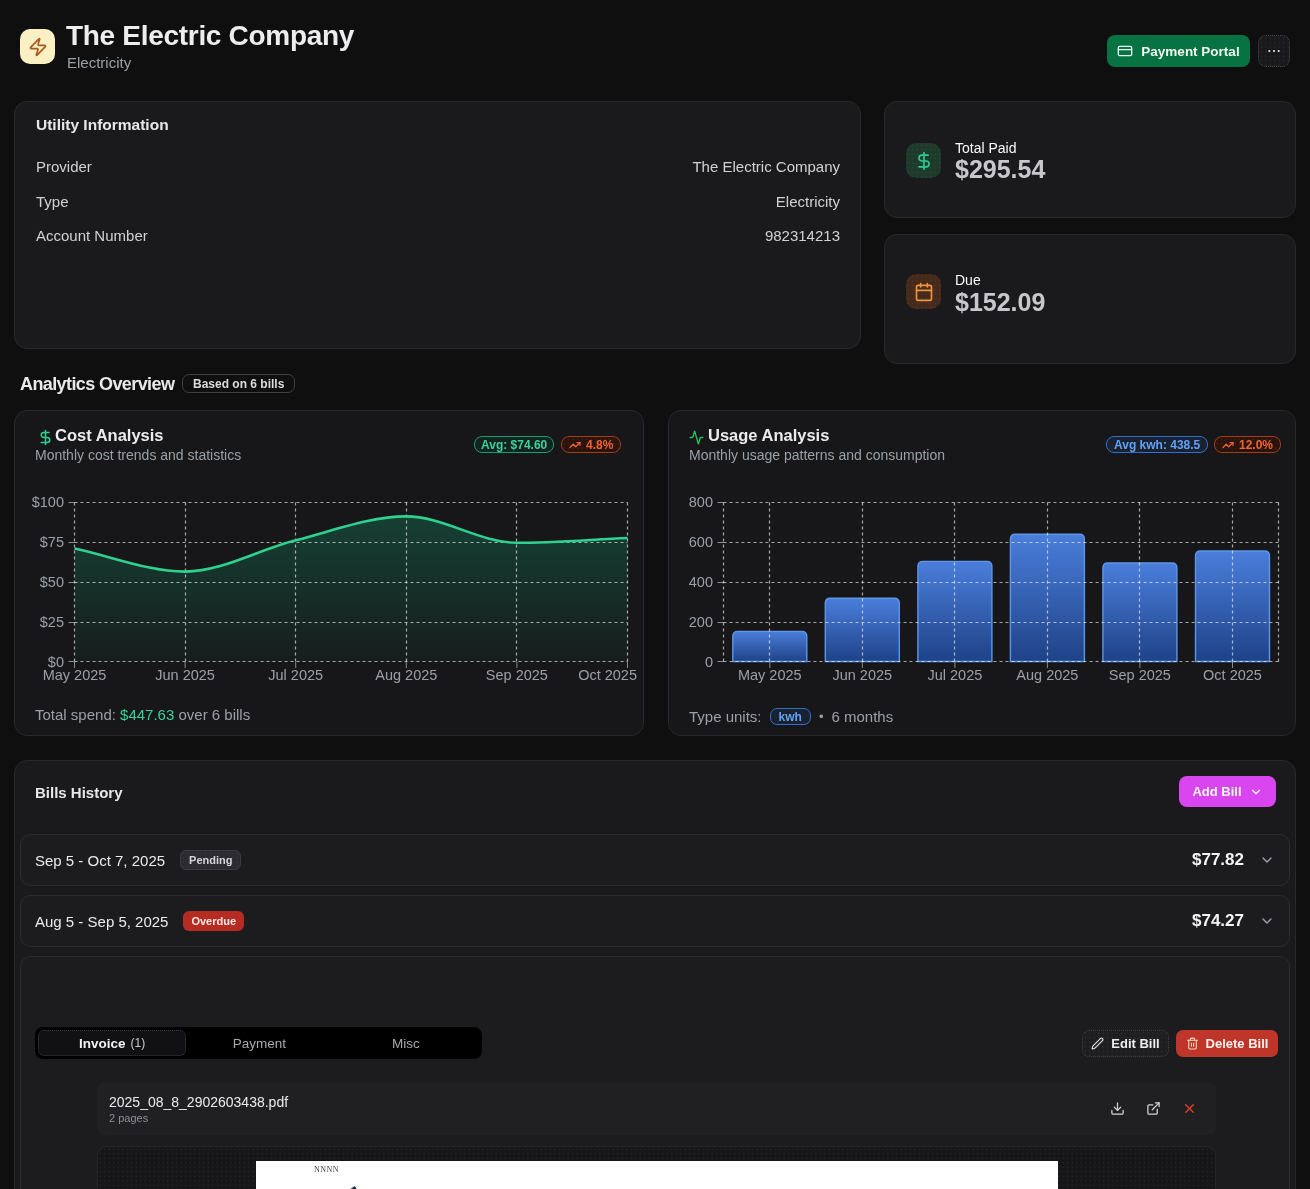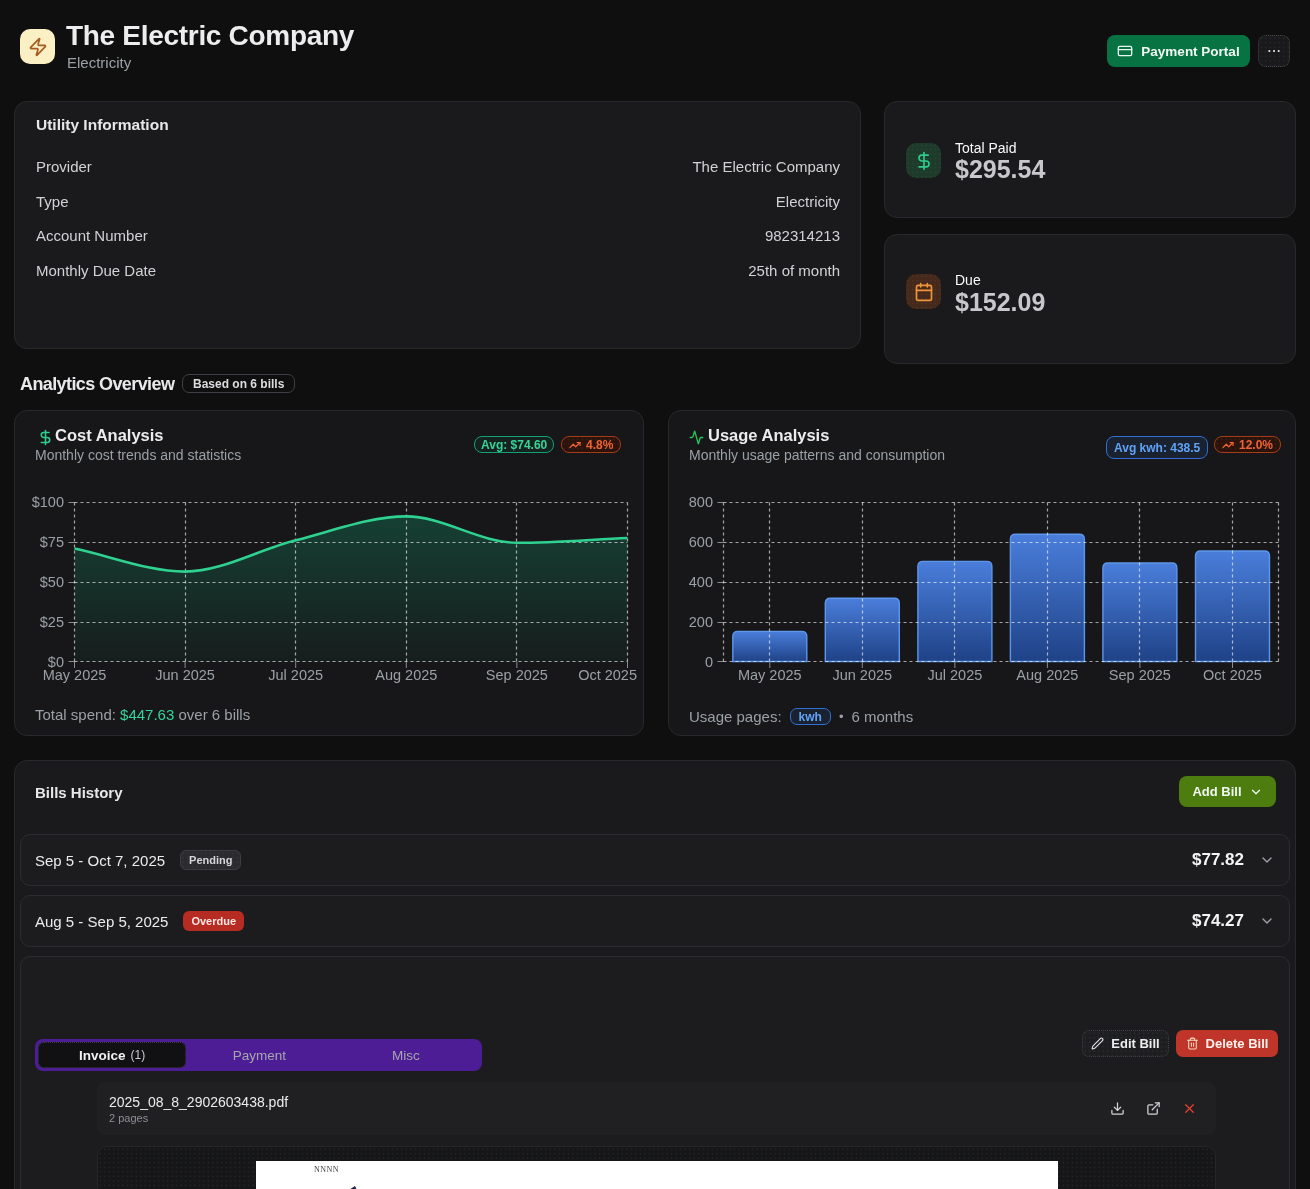--- a/index.html
+++ b/index.html
@@ -47,24 +47,20 @@
           <span>Provider</span>
           <span>The Electric Company</span>
         </div>
     <div style="display:flex; justify-content:space-between; height:34.5px;">
           <span>Type</span>
           <span>Electricity</span>
         </div>
     <div style="display:flex; justify-content:space-between; height:34.5px;">
           <span>Account Number</span>
           <span>982314213</span>
-        </div>
-    <div style="display:flex; justify-content:space-between; height:34.5px;">
-          <span>Monthly Due Date</span>
-          <span>25th of month</span>
         </div>
   </div>
 </div>
 
 <div class="abs card" style="left:884px; top:101px; width:412px; height:117px;">
   <div class="abs dots" style="left:21px; top:41px; width:35px; height:35px; border-radius:10px; background-color:#1d3a2a; display:flex; align-items:center; justify-content:center;">
     <svg width="20" height="20" viewBox="0 0 24 24" fill="none" stroke="#2fcc8e" stroke-width="2" stroke-linecap="round" stroke-linejoin="round">
           <line x1="12" x2="12" y1="2" y2="22"></line>
           <path d="M17 5H9.5a3.5 3.5 0 0 0 0 7h5a3.5 3.5 0 0 1 0 7H6"></path>
         </svg>
@@ -159,21 +155,21 @@
 
 <div class="abs card" style="left:668px; top:410px; width:628px; height:326px; background:#171719;"></div>
 <div class="abs" style="left:668px; top:410px; width:628px; height:326px;">
   <div class="abs" style="left:21px; top:20px;">
     <svg width="15" height="15" viewBox="0 0 24 24" fill="none" stroke="#22c55e" stroke-width="2.2" stroke-linecap="round" stroke-linejoin="round">
           <path d="M22 12h-2.48a2 2 0 0 0-1.93 1.46l-2.35 8.36a.25.25 0 0 1-.48 0L9.24 2.18a.25.25 0 0 0-.48 0l-2.35 8.36A2 2 0 0 1 4.48 12H2"></path>
         </svg>
   </div>
   <div class="abs" style="left:40px; top:16px; font-size:16.5px; font-weight:700; color:#ececee;">Usage Analysis</div>
   <div class="abs" style="left:21px; top:37px; font-size:14px; color:#9ba0a6;">Monthly usage patterns and consumption</div>
-  <div class="abs" style="left:438px; top:26px; height:23px; padding:0 7px; border:1px solid #2f6fd4; background:rgba(59,130,246,0.1); border-radius:8px; font-size:12px; font-weight:600; color:#61a3f8; display:flex; align-items:center;">Avg kwh: 438.5</div>
+  <div class="abs" style="left:438px; top:26px; height:17px; padding:0 7px; border:1px solid #2f6fd4; background:rgba(59,130,246,0.1); border-radius:8px; font-size:12px; font-weight:600; color:#61a3f8; display:flex; align-items:center;">Avg kwh: 438.5</div>
   <div class="abs dots" style="left:546px; top:26px; height:17px; padding:0 7px; border:1px solid #a33d17; background-color:#2b130b; border-radius:8px; font-size:12px; font-weight:600; color:#f06336; display:flex; align-items:center; gap:5px;">
     <svg width="12" height="12" viewBox="0 0 24 24" fill="none" stroke="#f06336" stroke-width="2.4" stroke-linecap="round" stroke-linejoin="round">
           <path d="M16 7h6v6"></path>
           <path d="m22 7-8.5 8.5-5-5L2 17"></path>
         </svg>12.0%
   </div>
   <svg class="abs" style="left:0; top:0;" width="628" height="326" viewBox="0 0 628 326">
     <defs>
       <linearGradient id="barFill" x1="0" y1="0" x2="0" y2="1">
         <stop offset="0%" stop-color="#4a7edb"></stop>
@@ -224,30 +220,30 @@
       <text x="45" y="257" text-anchor="end">0</text>
       <text x="101.8" y="269.5" text-anchor="middle">May 2025</text>
       <text x="194.3" y="269.5" text-anchor="middle">Jun 2025</text>
       <text x="286.9" y="269.5" text-anchor="middle">Jul 2025</text>
       <text x="379.4" y="269.5" text-anchor="middle">Aug 2025</text>
       <text x="471.9" y="269.5" text-anchor="middle">Sep 2025</text>
       <text x="564.5" y="269.5" text-anchor="middle">Oct 2025</text>
     </g>
   </svg>
   <div class="abs" style="left:21px; top:298px; font-size:15px; color:#9ba0a6; display:flex; align-items:center; gap:8px;">
-    <span>Usage pages:</span>
+    <span>Type units:</span>
     <span style="height:17px; padding:0 8px; border:1px solid #2f6fd4; background:rgba(59,130,246,0.1); border-radius:7px; font-size:12px; font-weight:700; color:#61a3f8; display:flex; align-items:center;">kwh</span>
     <span style="font-size:13px;">•</span>
         <span>6 months</span>
   </div>
 </div>
 
 <div class="abs card" style="left:14px; top:760px; width:1282px; height:500px; border-radius:13px;"></div>
 <div class="abs" style="left:35px; top:784px; font-size:15px; font-weight:700; color:#e7e7e9;">Bills History</div>
-<div class="abs" style="left:1179px; top:776px; width:97px; height:31px; background:#4d7c0f; border-radius:8px; display:flex; align-items:center; justify-content:center; gap:7px;">
+<div class="abs" style="left:1179px; top:776px; width:97px; height:31px; background:#d946ef; border-radius:8px; display:flex; align-items:center; justify-content:center; gap:7px;">
   <span style="font-size:13px; font-weight:600; color:#f2f8f4;">Add Bill</span>
   <svg width="14" height="14" viewBox="0 0 24 24" fill="none" stroke="#e7f6ee" stroke-width="2.4" stroke-linecap="round" stroke-linejoin="round">
         <path d="m6 9 6 6 6-6"></path>
       </svg>
 </div>
 
 <div class="abs" style="left:20px; top:834px; width:1270px; height:52px; background:#1c1c1f; border:1px solid #2c2c30; border-radius:10px; display:flex; align-items:center; padding:0 14px;">
   <span style="font-size:15px; font-weight:500; color:#ebebed;">Sep 5 - Oct 7, 2025</span>
   <span class="dots" style="margin-left:15px; height:20px; padding:5px 8px; background-color:#2b2b2f; border:1px solid #3c3c41; border-radius:6px; font-size:11px; font-weight:600; color:#d6d6da; display:flex; align-items:center;">Pending</span>
   <span style="margin-left:auto; font-size:17px; font-weight:700; color:#f4f4f5;">$77.82</span>
@@ -260,21 +256,21 @@
   <span style="font-size:15px; font-weight:500; color:#ebebed;">Aug 5 - Sep 5, 2025</span>
   <span style="margin-left:15px; height:20px; padding:0 8px; background:#b62c22; border-radius:6px; font-size:11px; font-weight:600; color:#fde8e6; display:flex; align-items:center;">Overdue</span>
   <span style="margin-left:auto; font-size:17px; font-weight:700; color:#f4f4f5;">$74.27</span>
   <svg style="margin-left:15px;" width="16" height="16" viewBox="0 0 24 24" fill="none" stroke="#a1a1aa" stroke-width="2" stroke-linecap="round" stroke-linejoin="round">
         <path d="m6 9 6 6 6-6"></path>
       </svg>
 </div>
 
 <div class="abs" style="left:20px; top:956px; width:1270px; height:300px; background:#1c1c1f; border:1px solid #2c2c30; border-radius:10px;">
 
-  <div class="abs" style="left:14px; top:82px; width:447px; height:32px; background:#4c1d95; border-radius:8px; padding:3px; display:flex;">
+  <div class="abs" style="left:14px; top:70px; width:447px; height:32px; background:#000000; border-radius:8px; padding:3px; display:flex;">
     <div style="flex:1; background-color:#111113; border:1px dotted #3c3c42; border-radius:6px; display:flex; align-items:center; justify-content:center; gap:5px;">
       <span style="font-size:13.5px; font-weight:700; color:#f1f1f3;">Invoice</span>
           <span style="font-size:12px; color:#c9c9cd;">(1)</span>
     </div>
     <div style="flex:1; display:flex; align-items:center; justify-content:center; font-size:13.5px; font-weight:500; color:#a6a6ae;">Payment</div>
     <div style="flex:1; display:flex; align-items:center; justify-content:center; font-size:13.5px; font-weight:500; color:#a6a6ae;">Misc</div>
   </div>
   <div class="abs dots" style="left:1061px; top:73px; width:87px; height:27px; background-color:#1e1e21; border:1px dotted #414147; border-radius:7px; display:flex; align-items:center; justify-content:center; gap:7px;">
     <svg width="13" height="13" viewBox="0 0 24 24" fill="none" stroke="#e4e4e7" stroke-width="2" stroke-linecap="round" stroke-linejoin="round">
           <path d="M21.174 6.812a1 1 0 0 0-3.986-3.987L3.842 16.174a2 2 0 0 0-.5.83l-1.321 4.352a.5.5 0 0 0 .623.622l4.353-1.32a2 2 0 0 0 .83-.497z"></path>

